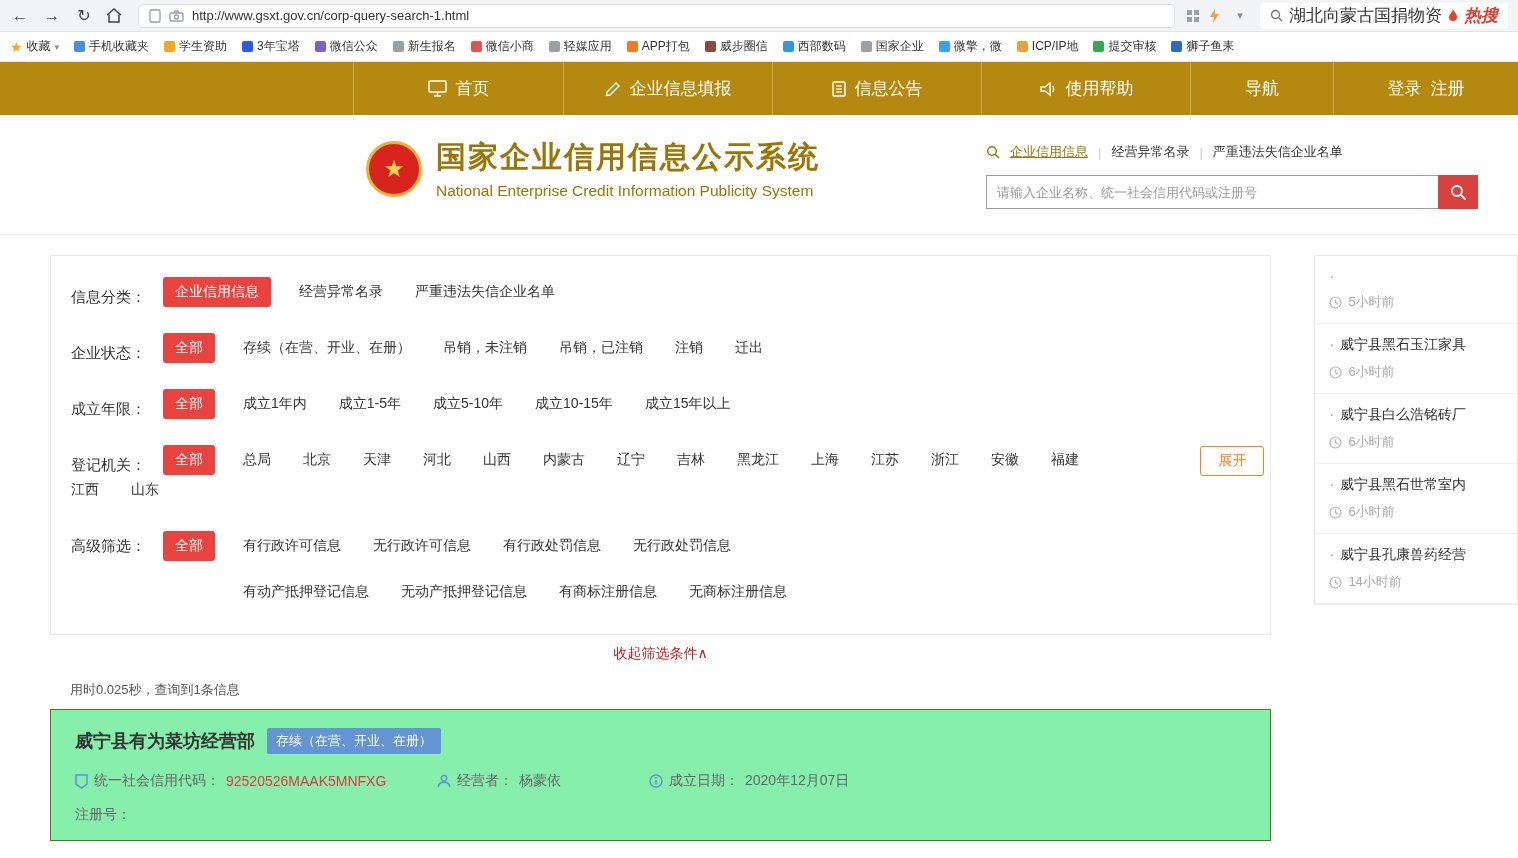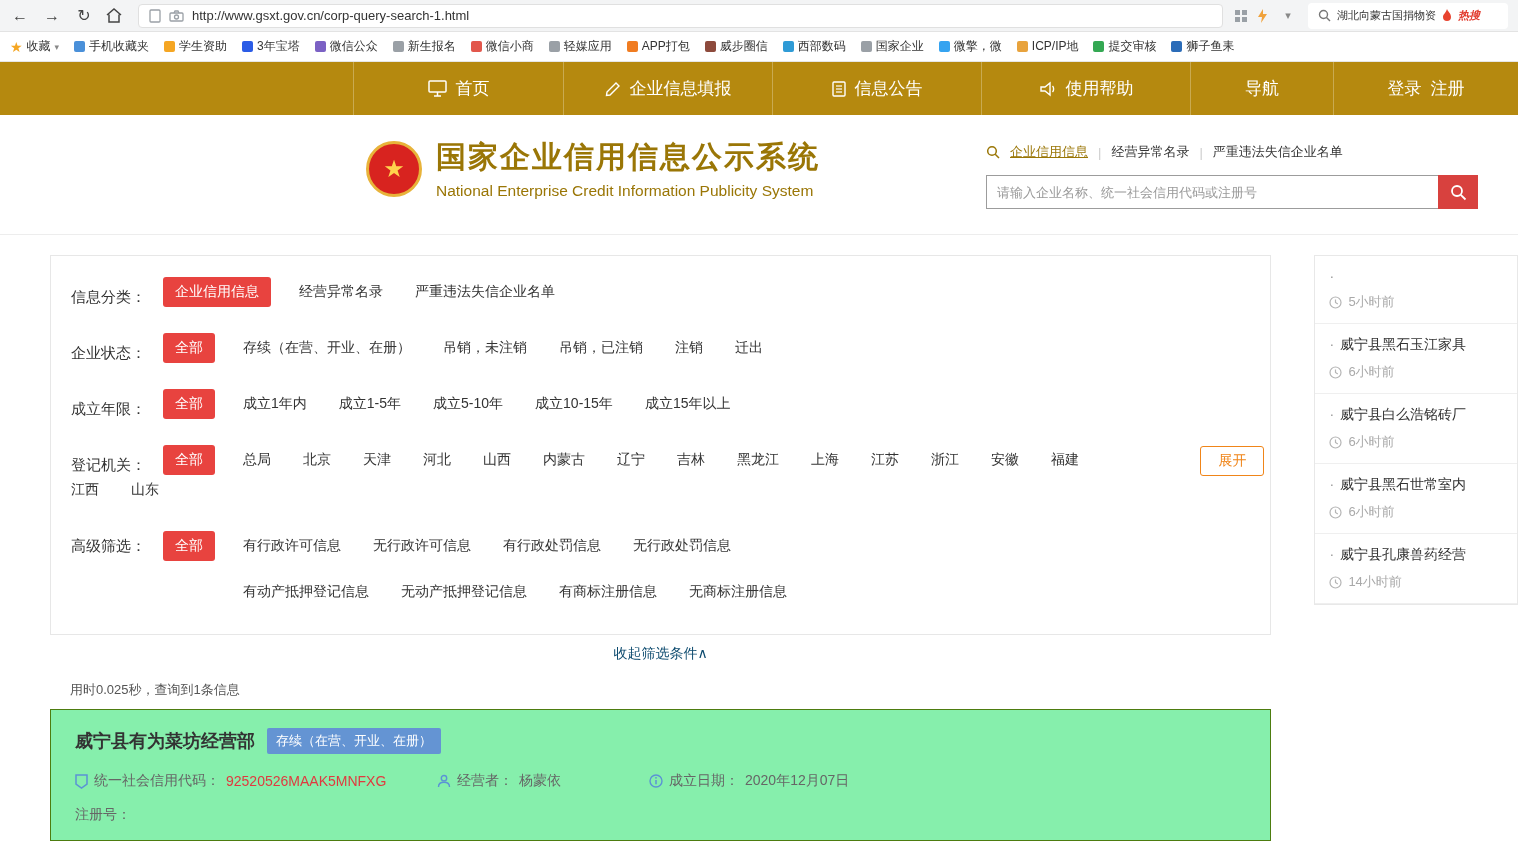--- a/index.html
+++ b/index.html
@@ -9,21 +9,21 @@
   
   .chrome-top { height:32px; background:#f3f4f5; border-bottom:1px solid #e3e3e3;
     display:flex; align-items:center; padding:0 10px; gap:12px; }
   .nav-glyph { font-size:16px; color:#444; width:20px; text-align:center; cursor:pointer; }
   .url-bar { flex:1; height:24px; background:#fff; border:1px solid #e0e0e0; border-radius:4px;
     display:flex; align-items:center; gap:8px; padding:0 10px; font-size:13px; color:#333; }
   .chrome-right { display:flex; align-items:center; gap:10px; }
   .grid-icon { display:inline-grid; grid-template-columns:5px 5px; gap:2px; }
   .grid-icon i { width:5px; height:5px; background:#9aa0a6; display:block; }
   .hot-box { background:#fff; border-radius:4px; height:26px; display:flex; align-items:center;
-    gap:6px; padding:0 10px; font-size:11px; color:#333; min-width:200px; }
+    gap:6px; padding:0 10px; font-size:17px; color:#333; min-width:200px; }
   .hot-label { color:#e23c2f; font-weight:bold; font-style:italic; }
 
   
   .bookmarks { height:30px; background:#fff; border-bottom:1px solid #e6e6e6; display:flex;
     align-items:center; padding:0 10px; gap:15px; font-size:12px; color:#333;
     overflow:hidden; white-space:nowrap; }
   .bm-item { display:flex; align-items:center; gap:4px; cursor:pointer; }
   .bm-dot { width:11px; height:11px; border-radius:2px; display:inline-block; flex:none; }
   .bm-star { color:#f5a623; font-size:14px; }
   .bm-caret { color:#888; font-size:9px; }
@@ -63,21 +63,21 @@
   .f-row { display:flex; align-items:flex-end; padding:13px 20px; position:relative; flex-wrap:wrap; }
   .f-label { width:92px; font-size:15px; color:#333; flex:none; }
   .chip-sel { background:#e8433f; color:#fff; font-size:14px; padding:6px 12px;
     border-radius:3px; margin-right:28px; cursor:pointer; }
   .chip { font-size:14px; color:#333; margin-right:32px; padding:6px 0; cursor:pointer; }
   .expand-btn { position:absolute; right:6px; top:14px; border:1px solid #f08519; color:#f08519;
     font-size:14px; padding:5px 17px; border-radius:3px; background:#fff; cursor:pointer; }
   .adv-lines { display:flex; flex-direction:column; }
   .adv-line { display:flex; align-items:center; }
   .adv-line + .adv-line { margin-top:16px; }
-  .collapse-link { text-align:center; color:#0c4a6e; font-size:14px; margin-top:10px; cursor:pointer; }
+  .collapse-link { text-align:center; color:#b91c1c; font-size:14px; margin-top:10px; cursor:pointer; }
   .result-summary { font-size:13px; color:#555; margin:18px 0 10px 20px; }
 
   .result-card { border:1px solid #4d7c0f; background:#86efac; padding:18px 24px 16px; }
   .rc-title-row { display:flex; align-items:center; gap:12px; }
   .rc-name { font-size:18px; font-weight:bold; color:#333; cursor:pointer; }
   .rc-badge { background:#6494d3; color:#fff; font-size:13px; padding:4px 9px; border-radius:2px; }
   .rc-info { display:flex; align-items:center; margin-top:18px; font-size:14px; color:#666; }
   .rc-seg { display:flex; align-items:center; gap:6px; }
   .seg1 { width:362px; } .seg2 { width:212px; }
   .rc-code { color:#e0393f; }

